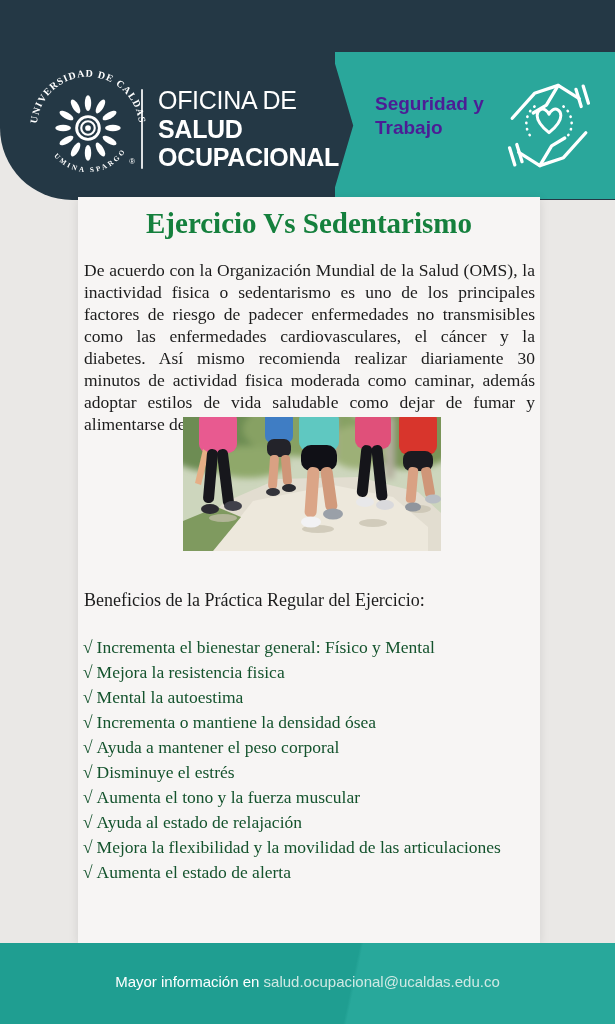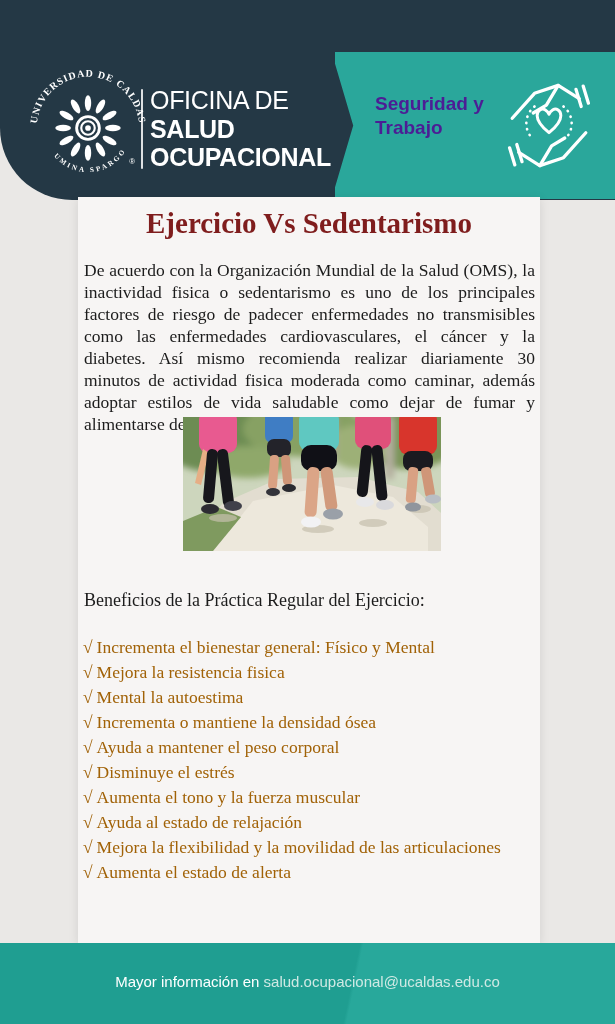--- a/index.html
+++ b/index.html
@@ -22,52 +22,52 @@
     position:absolute;left:40px;top:40px;
     color:#4c1d95;font-weight:bold;font-size:19px;line-height:24px;
   }
   .badge-icon{position:absolute;left:168px;top:24px;}
   .logo-wrap{position:absolute;left:24px;top:64px;width:128px;height:128px;}
   .divider{
     position:absolute;left:141px;top:89px;width:2px;height:80px;
     background:rgba(255,255,255,0.85);border-radius:2px;
   }
   .office-title{
-    position:absolute;left:150px;top:86px;color:#ffffff;
+    position:absolute;left:158px;top:86px;color:#ffffff;
     font-size:25px;line-height:28.5px;letter-spacing:-0.3px;
   }
   .office-title .l1{font-weight:400;}
   .office-title .l2,.office-title .l3{font-weight:700;}
   .office-title div{white-space:nowrap;}
 
   
   .card{
     position:absolute;left:78px;top:197px;width:462px;height:746px;
     background:#f7f5f4;box-shadow:0 2px 10px rgba(0,0,0,0.10);
   }
   .doc-title{
     position:absolute;left:0;top:10px;width:100%;text-align:center;
     font-family:"Liberation Serif", serif;font-weight:bold;font-size:29px;
-    color:#7f1d1d;margin:0;
+    color:#15803d;margin:0;
   }
   .doc-paragraph{
     position:absolute;left:6px;right:5px;top:62px;
     font-family:"Liberation Serif", serif;font-size:17.5px;line-height:22px;
     color:#1c1c1c;text-align:justify;
   }
   .photo{
     position:absolute;left:105px;top:220px;width:258px;height:134px;
   }
   .benefits-heading{
     position:absolute;left:6px;top:393px;
     font-family:"Liberation Serif", serif;font-size:18px;color:#1c1c1c;
   }
   .benefits-list{
     position:absolute;left:5px;right:5px;top:438px;
-    font-family:"Liberation Serif", serif;font-size:17.5px;color:#a16207;
+    font-family:"Liberation Serif", serif;font-size:17.5px;color:#14532d;
   }
   .benefit-item{line-height:25px;white-space:nowrap;}
   .benefit-item .mark{margin-right:4px;}
 
   
   .footer{
     position:absolute;left:0;top:943px;width:615px;height:81px;
     background:linear-gradient(102deg,#1f9e91 0%,#1f9e91 57%,#28a89b 57.5%,#28a89b 100%);
   }
   .footer-text{

